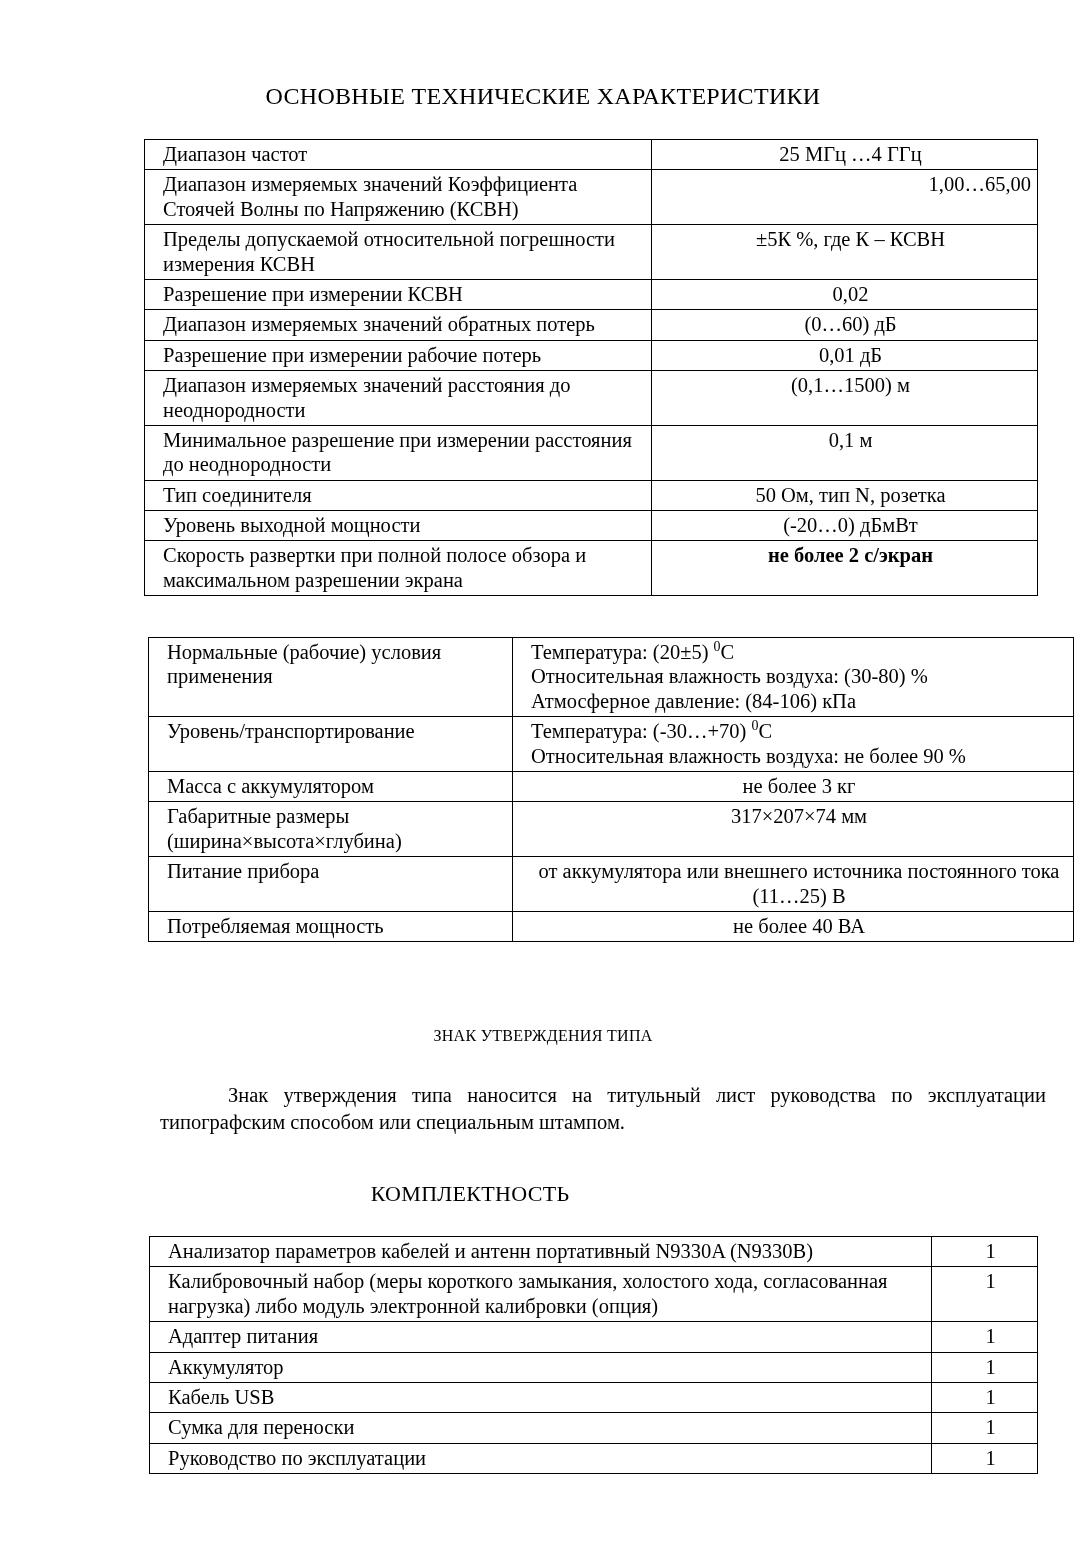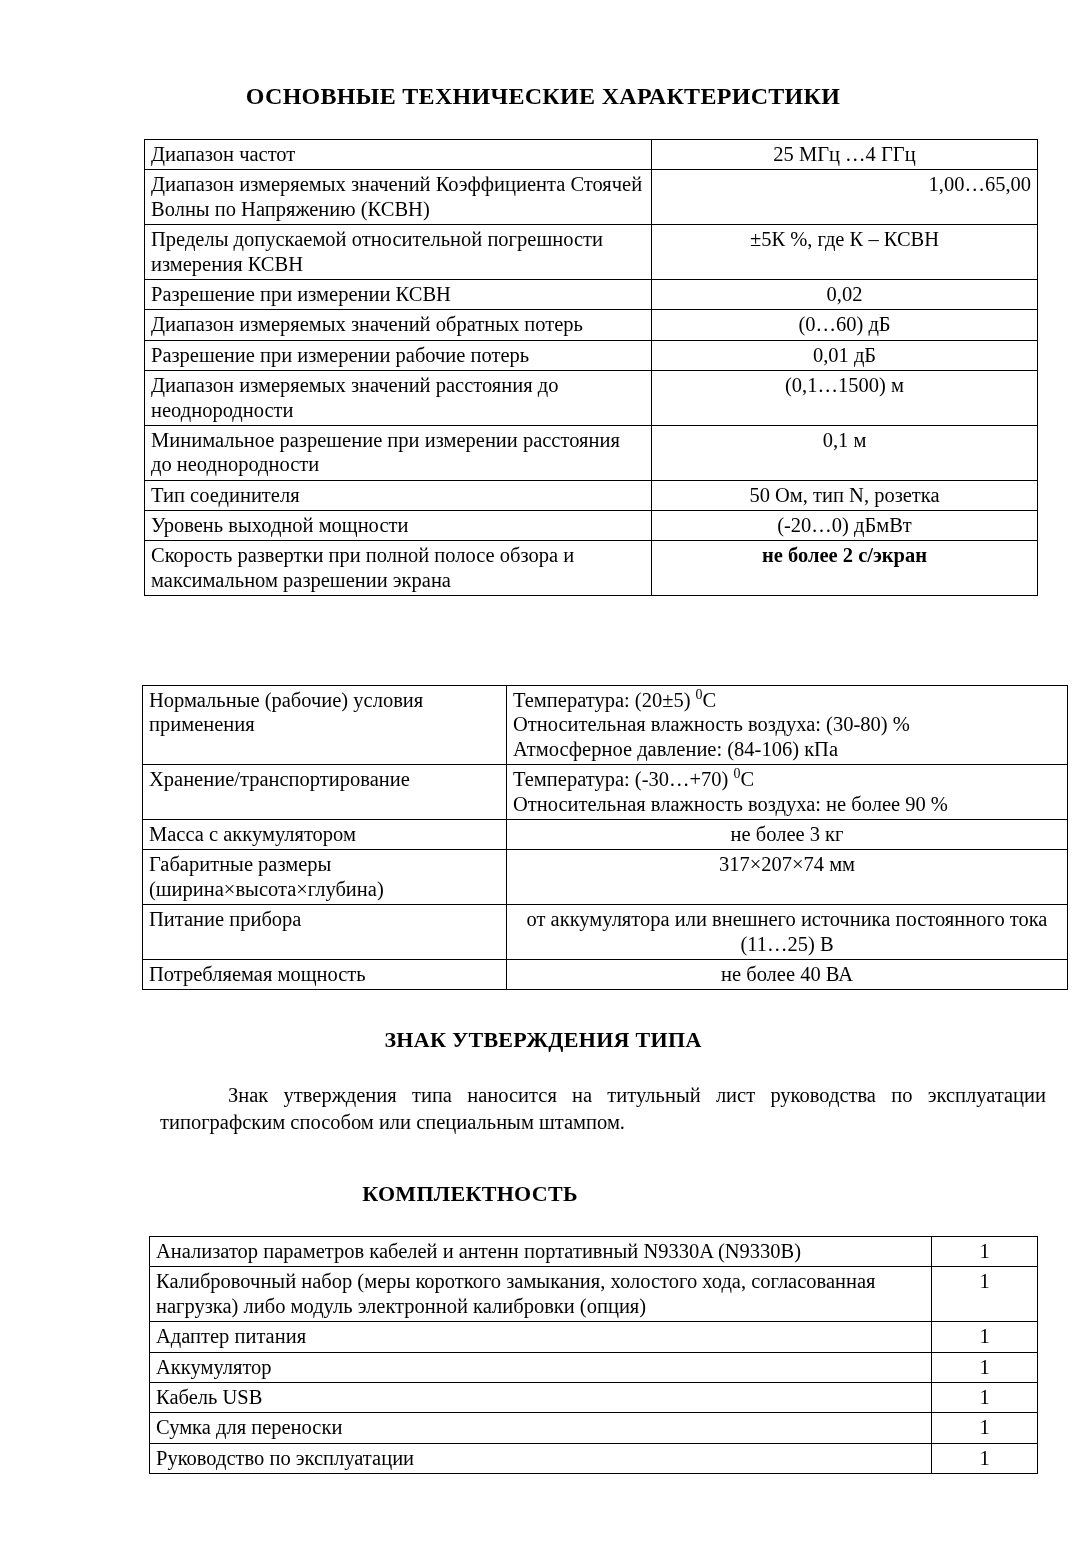--- a/index.html
+++ b/index.html
@@ -20,21 +20,21 @@
     left: 0; top: 0;
     width: 1086px;
     height: 1560px;
     background: #fff;
   }
 
   
   h1.section-title {
     margin: 0;
     font-size: 24px;
-    font-weight: bold;
+    font-weight: normal;
     text-align: center;
     letter-spacing: 0.3px;
     font-family: "Liberation Serif", "DejaVu Serif", serif;
   }
   .sub-title {
     font-size: 20px;
     font-weight: bold;
     font-family: "Liberation Serif", "DejaVu Serif", serif;
   }
 
@@ -43,34 +43,34 @@
 
   
   table.doc-table {
     border-collapse: collapse;
     table-layout: fixed;
     font-size: 20.5px;
     line-height: 1.19;
   }
   table.doc-table td {
     border: 1.6px solid #000;
-    padding: 2px 6px 3px 6px;
+    padding: 2px 6px 3px 18px;
     vertical-align: top;
   }
   td.c-left   { text-align: left; }
   td.c-center { text-align: center; vertical-align: middle; }
   td.v-mid    { vertical-align: middle; }
 
   
   #table-specs { position: absolute; left: 144px; top: 139px; width: 893px; }
   #table-specs col.col-param { width: 507px; }
   #table-specs col.col-value { width: 386px; }
 
   
-  #table-conditions { position: absolute; left: 142px; top: 637px; width: 925px; margin-top: 48px; }
+  #table-conditions { position: absolute; left: 148px; top: 637px; width: 925px; }
   #table-conditions col.col-param { width: 364px; }
   #table-conditions col.col-value { width: 561px; }
   #table-conditions td { font-size: 20.5px; }
 
   
   #table-kit { position: absolute; left: 149px; top: 1236px; width: 888px; }
   #table-kit col.col-item { width: 782px; }
   #table-kit col.col-qty  { width: 106px; }
 
   
@@ -168,21 +168,21 @@
       <tr>
         <td class="c-left v-mid multiline">Нормальные (рабочие) условия применения</td>
         <td class="c-left">
           <div>Температура: (20±5) <span class="sup">0</span>С</div>
           <div>Относительная влажность воздуха: (30-80) %</div>
           <div>Атмосферное давление: (84-106) кПа</div>
         </td>
       </tr>
 
       <tr>
-        <td class="c-left v-mid">Хранение/транспортирование</td>
+        <td class="c-left v-mid">Уровень/транспортирование</td>
         <td class="c-left">
           <div>Температура: (-30…+70) <span class="sup">0</span>С</div>
           <div>Относительная влажность воздуха: не более 90 %</div>
         </td>
       </tr>
 
       <tr>
         <td class="c-left v-mid">Масса с аккумулятором</td>
         <td class="c-center">не более 3 кг</td>
       </tr>
@@ -199,21 +199,21 @@
       </tr>
 
       <tr>
         <td class="c-left v-mid">Потребляемая мощность</td>
         <td class="c-center">не более 40 ВА</td>
       </tr>
 
     </tbody>
   </table>
 
-  <h1 class="section-title abs" style="left:0; top:1027px; width:1086px; font-size:22px;">ЗНАК УТВЕРЖДЕНИЯ ТИПА</h1>
+  <h1 class="section-title abs" style="left:0; top:1027px; width:1086px; font-size:16px;">ЗНАК УТВЕРЖДЕНИЯ ТИПА</h1>
 
   <p class="body-par abs" style="left:152px; top:1074px; width:886px; margin:8px;">Знак утверждения типа наносится на титульный лист руководства по эксплуатации типографским способом или специальным штампом.</p>
 
   <h1 class="section-title abs" style="left:0; top:1181px; width:940px; font-size:22px;">КОМПЛЕКТНОСТЬ</h1>
 
   <table class="doc-table" id="table-kit">
     <colgroup>
         <col class="col-item">
         <col class="col-qty">
       </colgroup>

